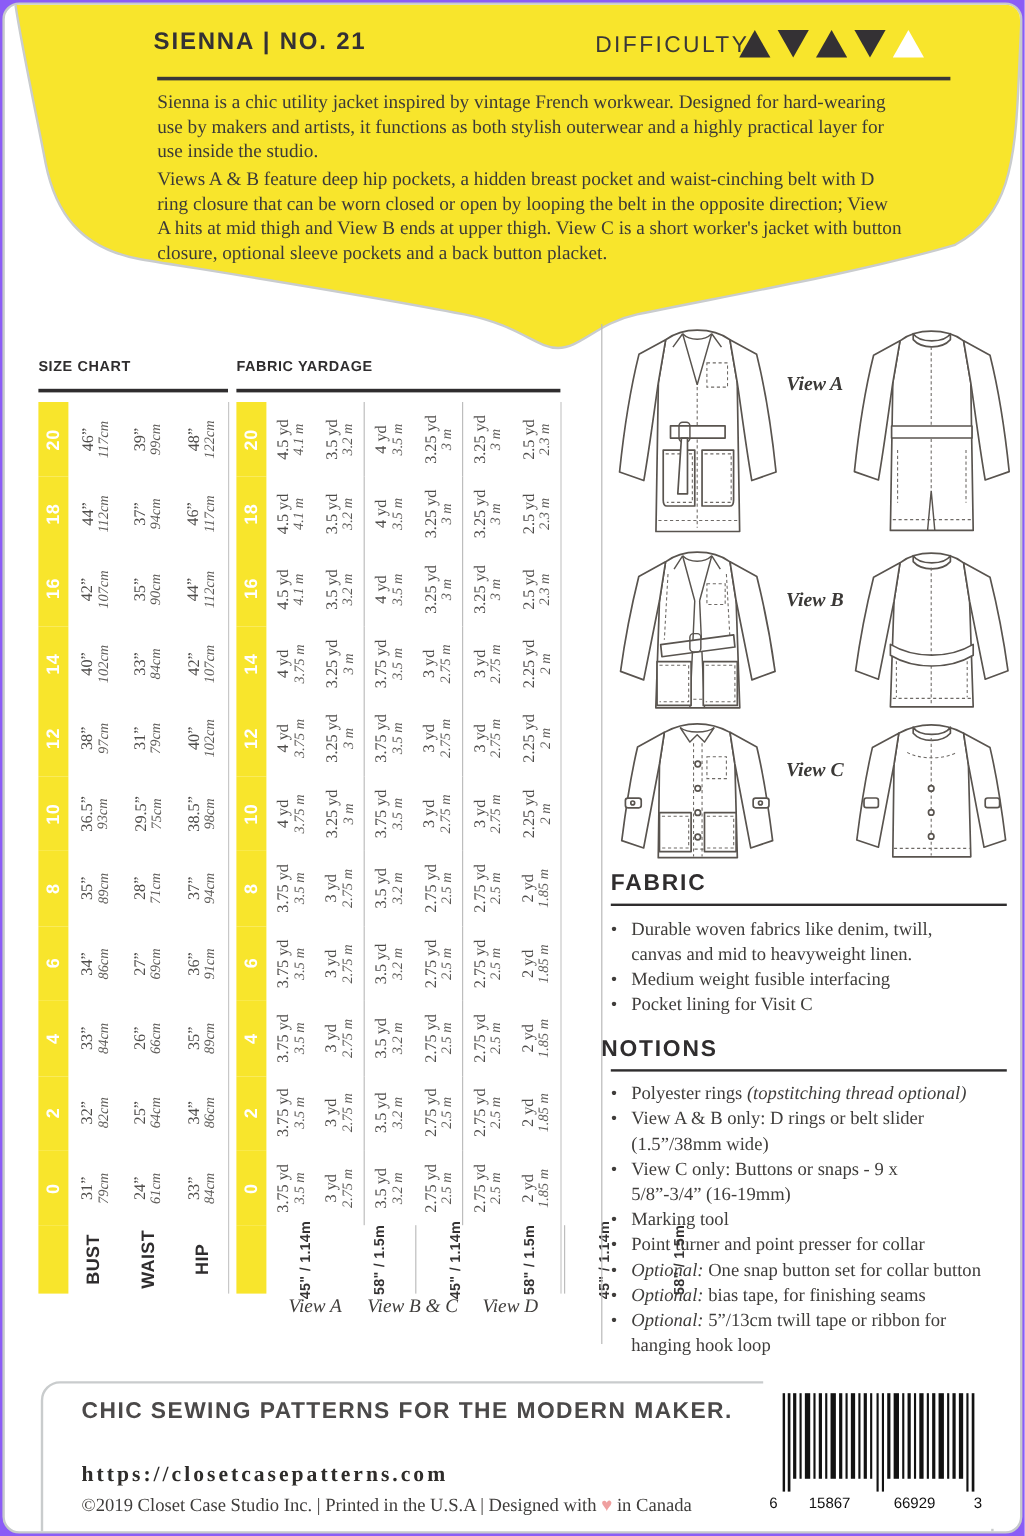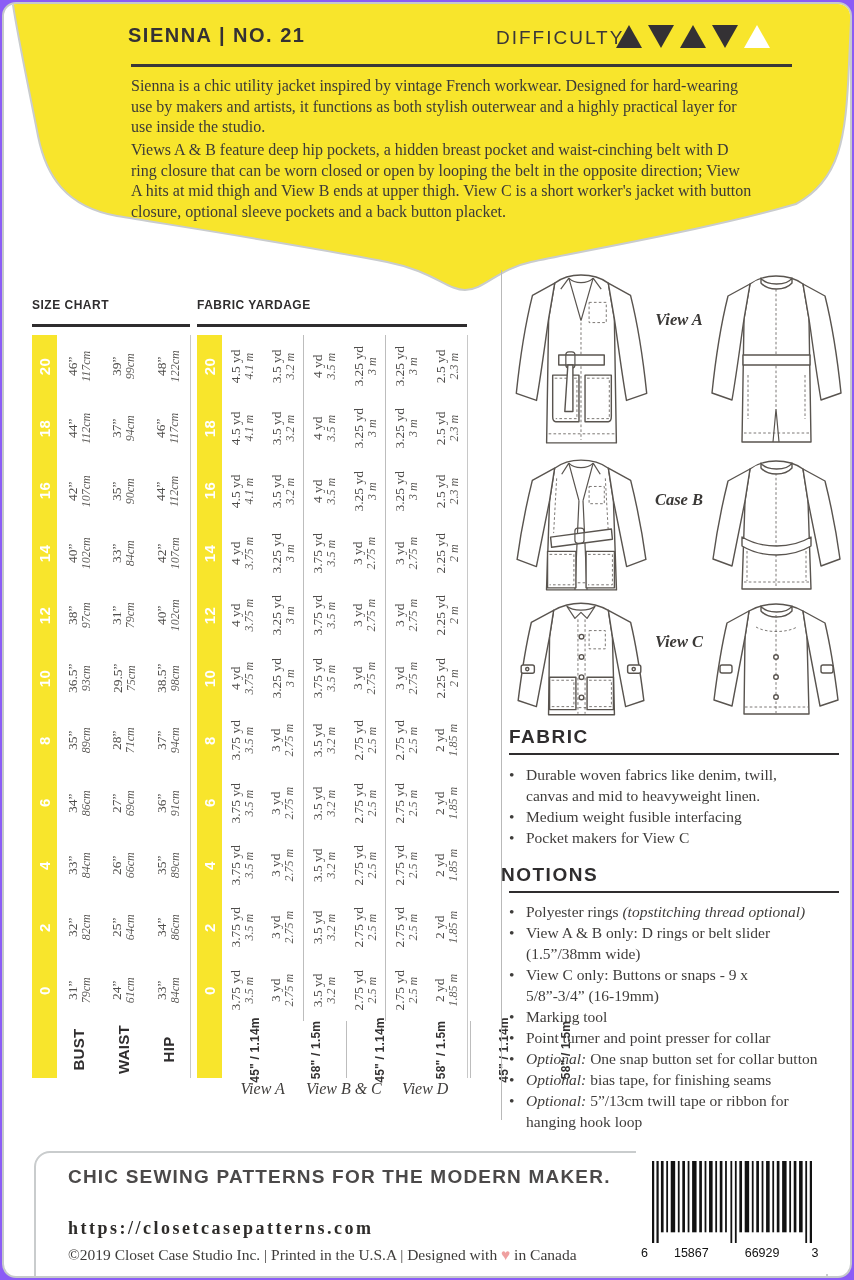--- a/index.html
+++ b/index.html
@@ -914,21 +914,21 @@
 
     <svg class="abs" style="left:700px;top:450px;" width="145" height="144" viewBox="0 0 145 142">
       <path class="o" d="M46,14 C54,8 62,6 72,6 C82,6 91,8 99,14 L104,46 L107,134 L38,134 L41,46 Z"></path>
       <path class="o" d="M46,14 L24,26 C18,50 12,82 9,104 L28,111 C33,86 38,62 41,46 Z"></path>
       <path class="o" d="M99,14 L121,26 C127,50 133,82 136,104 L117,111 C112,86 107,62 104,46 Z"></path>
       <path class="o" d="M57,8 C62,16 83,16 88,8 L88,13 C81,21 64,21 57,13 Z"></path>
       <path class="d" d="M72,18 L72,131 M40,127 L106,127"></path>
       <path class="o" d="M38,82 C58,94 87,94 107,82 L107,91 C87,103 58,103 38,91 Z"></path>
       <path class="d" d="M43,96 L43,126 M102,96 L102,126"></path>
     </svg>
-    <div class="abs viewlabel" style="left:640px;top:486px;">Case B</div>
+    <div class="abs viewlabel" style="left:640px;top:486px;">View B</div>
 
     <svg class="abs" style="left:504px;top:594px;" width="147" height="126" viewBox="0 0 145 124">
       <path class="o" d="M45,12 C54,7 62,5 72,5 C82,5 90,7 99,12 L103,38 L105,115 L40,115 L41,38 Z"></path>
       <path class="o" d="M45,12 L23,24 C18,45 13,77 10,101 L28,107 C33,80 38,53 41,38 Z"></path>
       <path class="o" d="M99,12 L121,24 C126,45 131,77 134,101 L116,107 C111,80 106,53 103,38 Z"></path>
       <path class="d" d="M41,108 L104,108"></path>
       <path class="ln" d="M58,8 L66,20 L72,14 L78,20 L86,8"></path>
       <path class="ln" d="M58,8 C64,13 80,13 86,8"></path>
       <path class="d" d="M69,21 L69,114 M76,21 L76,114"></path>
       <circle class="o" cx="72.5" cy="38" r="2.3"></circle>
@@ -959,21 +959,21 @@
       <rect class="o" x="117" y="66" width="12" height="8" rx="2"></rect>
     </svg>
     <div class="abs viewlabel" style="left:640px;top:628px;">View C</div>
 
     <div class="abs rsec-title" style="left:505px;top:722px;">FABRIC</div>
     <div class="abs rsec-rule" style="left:505px;top:749px;"></div>
     <div class="abs blist" id="fabric-list" style="left:505px;top:760px;">
         <div class="bi"><div class="bullet">•</div><div class="" style="white-space: pre-line;"><span>Durable woven fabrics like denim, twill,
 canvas and mid to heavyweight linen.</span></div></div>
         <div class="bi"><div class="bullet">•</div><div class="" style="white-space: pre-line;"><span>Medium weight fusible interfacing</span></div></div>
-        <div class="bi"><div class="bullet">•</div><div class="" style="white-space: pre-line;"><span>Pocket makers for View C</span></div></div>
+        <div class="bi"><div class="bullet">•</div><div class="" style="white-space: pre-line;"><span>Pocket lining for Visit C</span></div></div>
       </div>
 
     <div class="abs rsec-title" style="left:497px;top:860px;">NOTIONS</div>
     <div class="abs rsec-rule" style="left:505px;top:887px;"></div>
     <div class="abs blist" id="notions-list" style="left:505px;top:897px;">
         <div class="bi"><div class="bullet">•</div><div class="" style="white-space: pre-line;"><span>Polyester rings </span><span class="it">(topstitching thread optional)</span></div></div>
         <div class="bi"><div class="bullet">•</div><div class="" style="white-space: pre-line;"><span>View A &amp; B only: D rings or belt slider
 (1.5”/38mm wide)</span></div></div>
         <div class="bi"><div class="bullet">•</div><div class="" style="white-space: pre-line;"><span>View C only: Buttons or snaps - 9 x
 5/8”-3/4” (16-19mm)</span></div></div>

